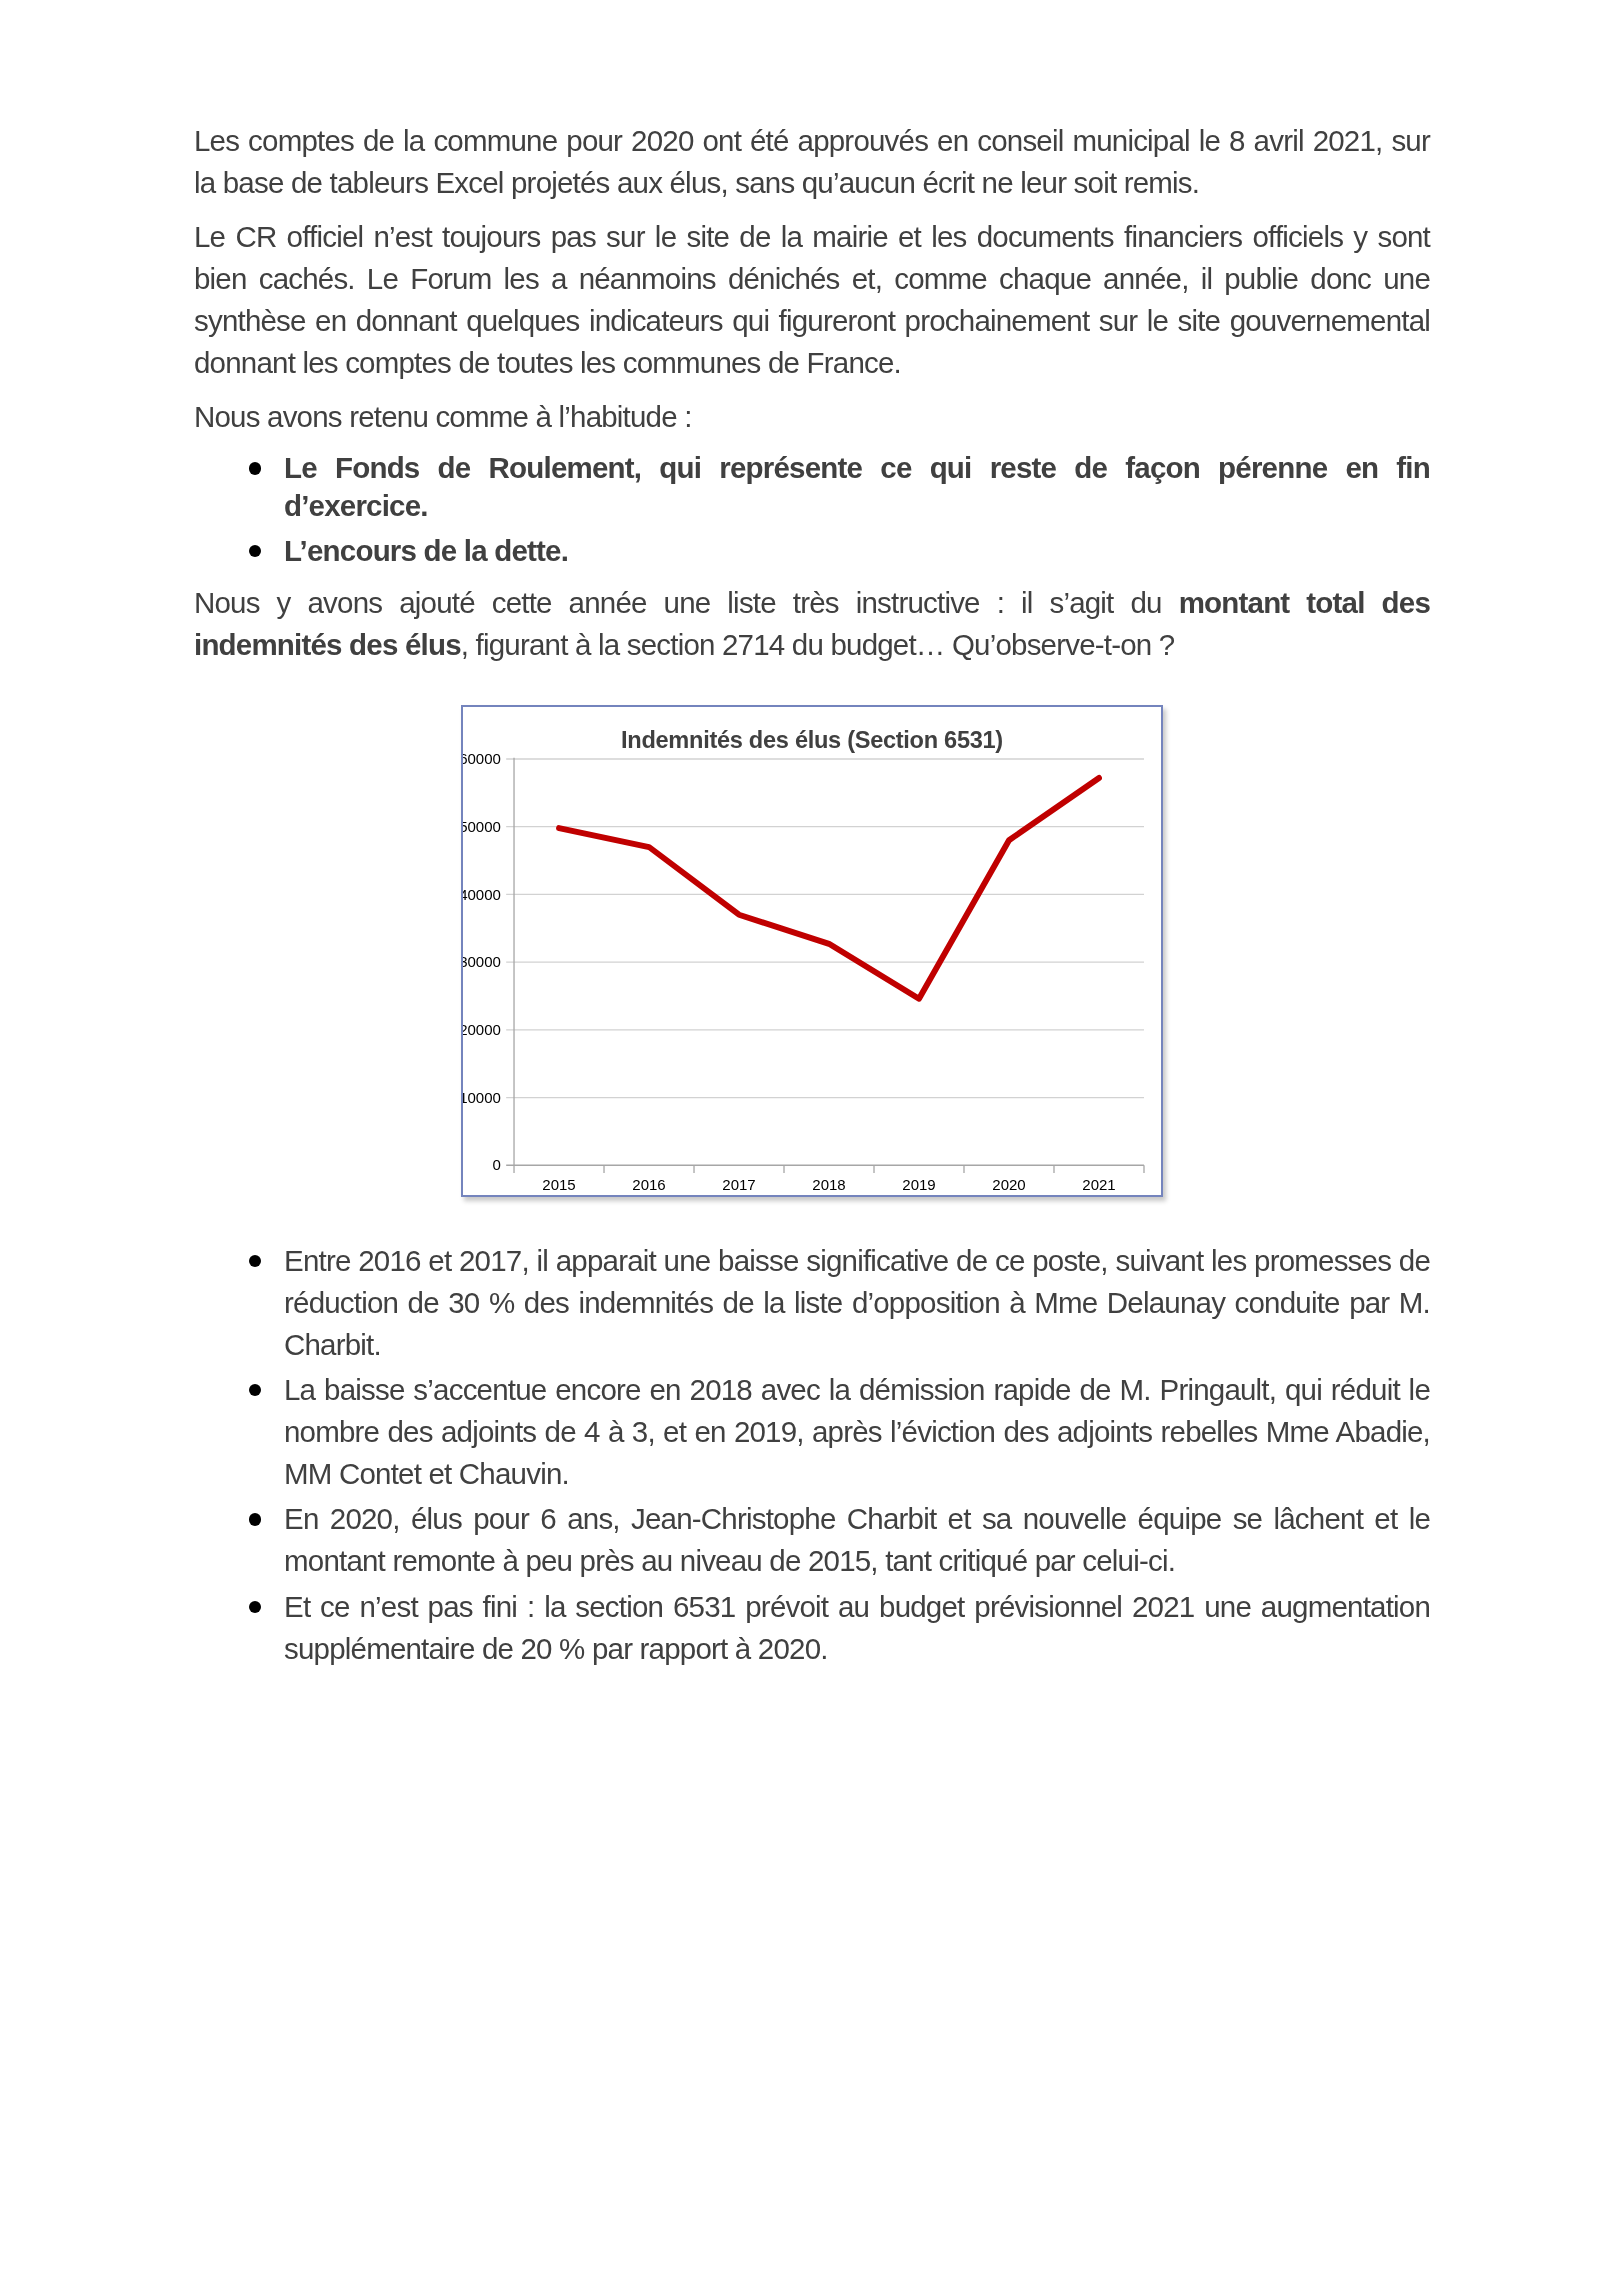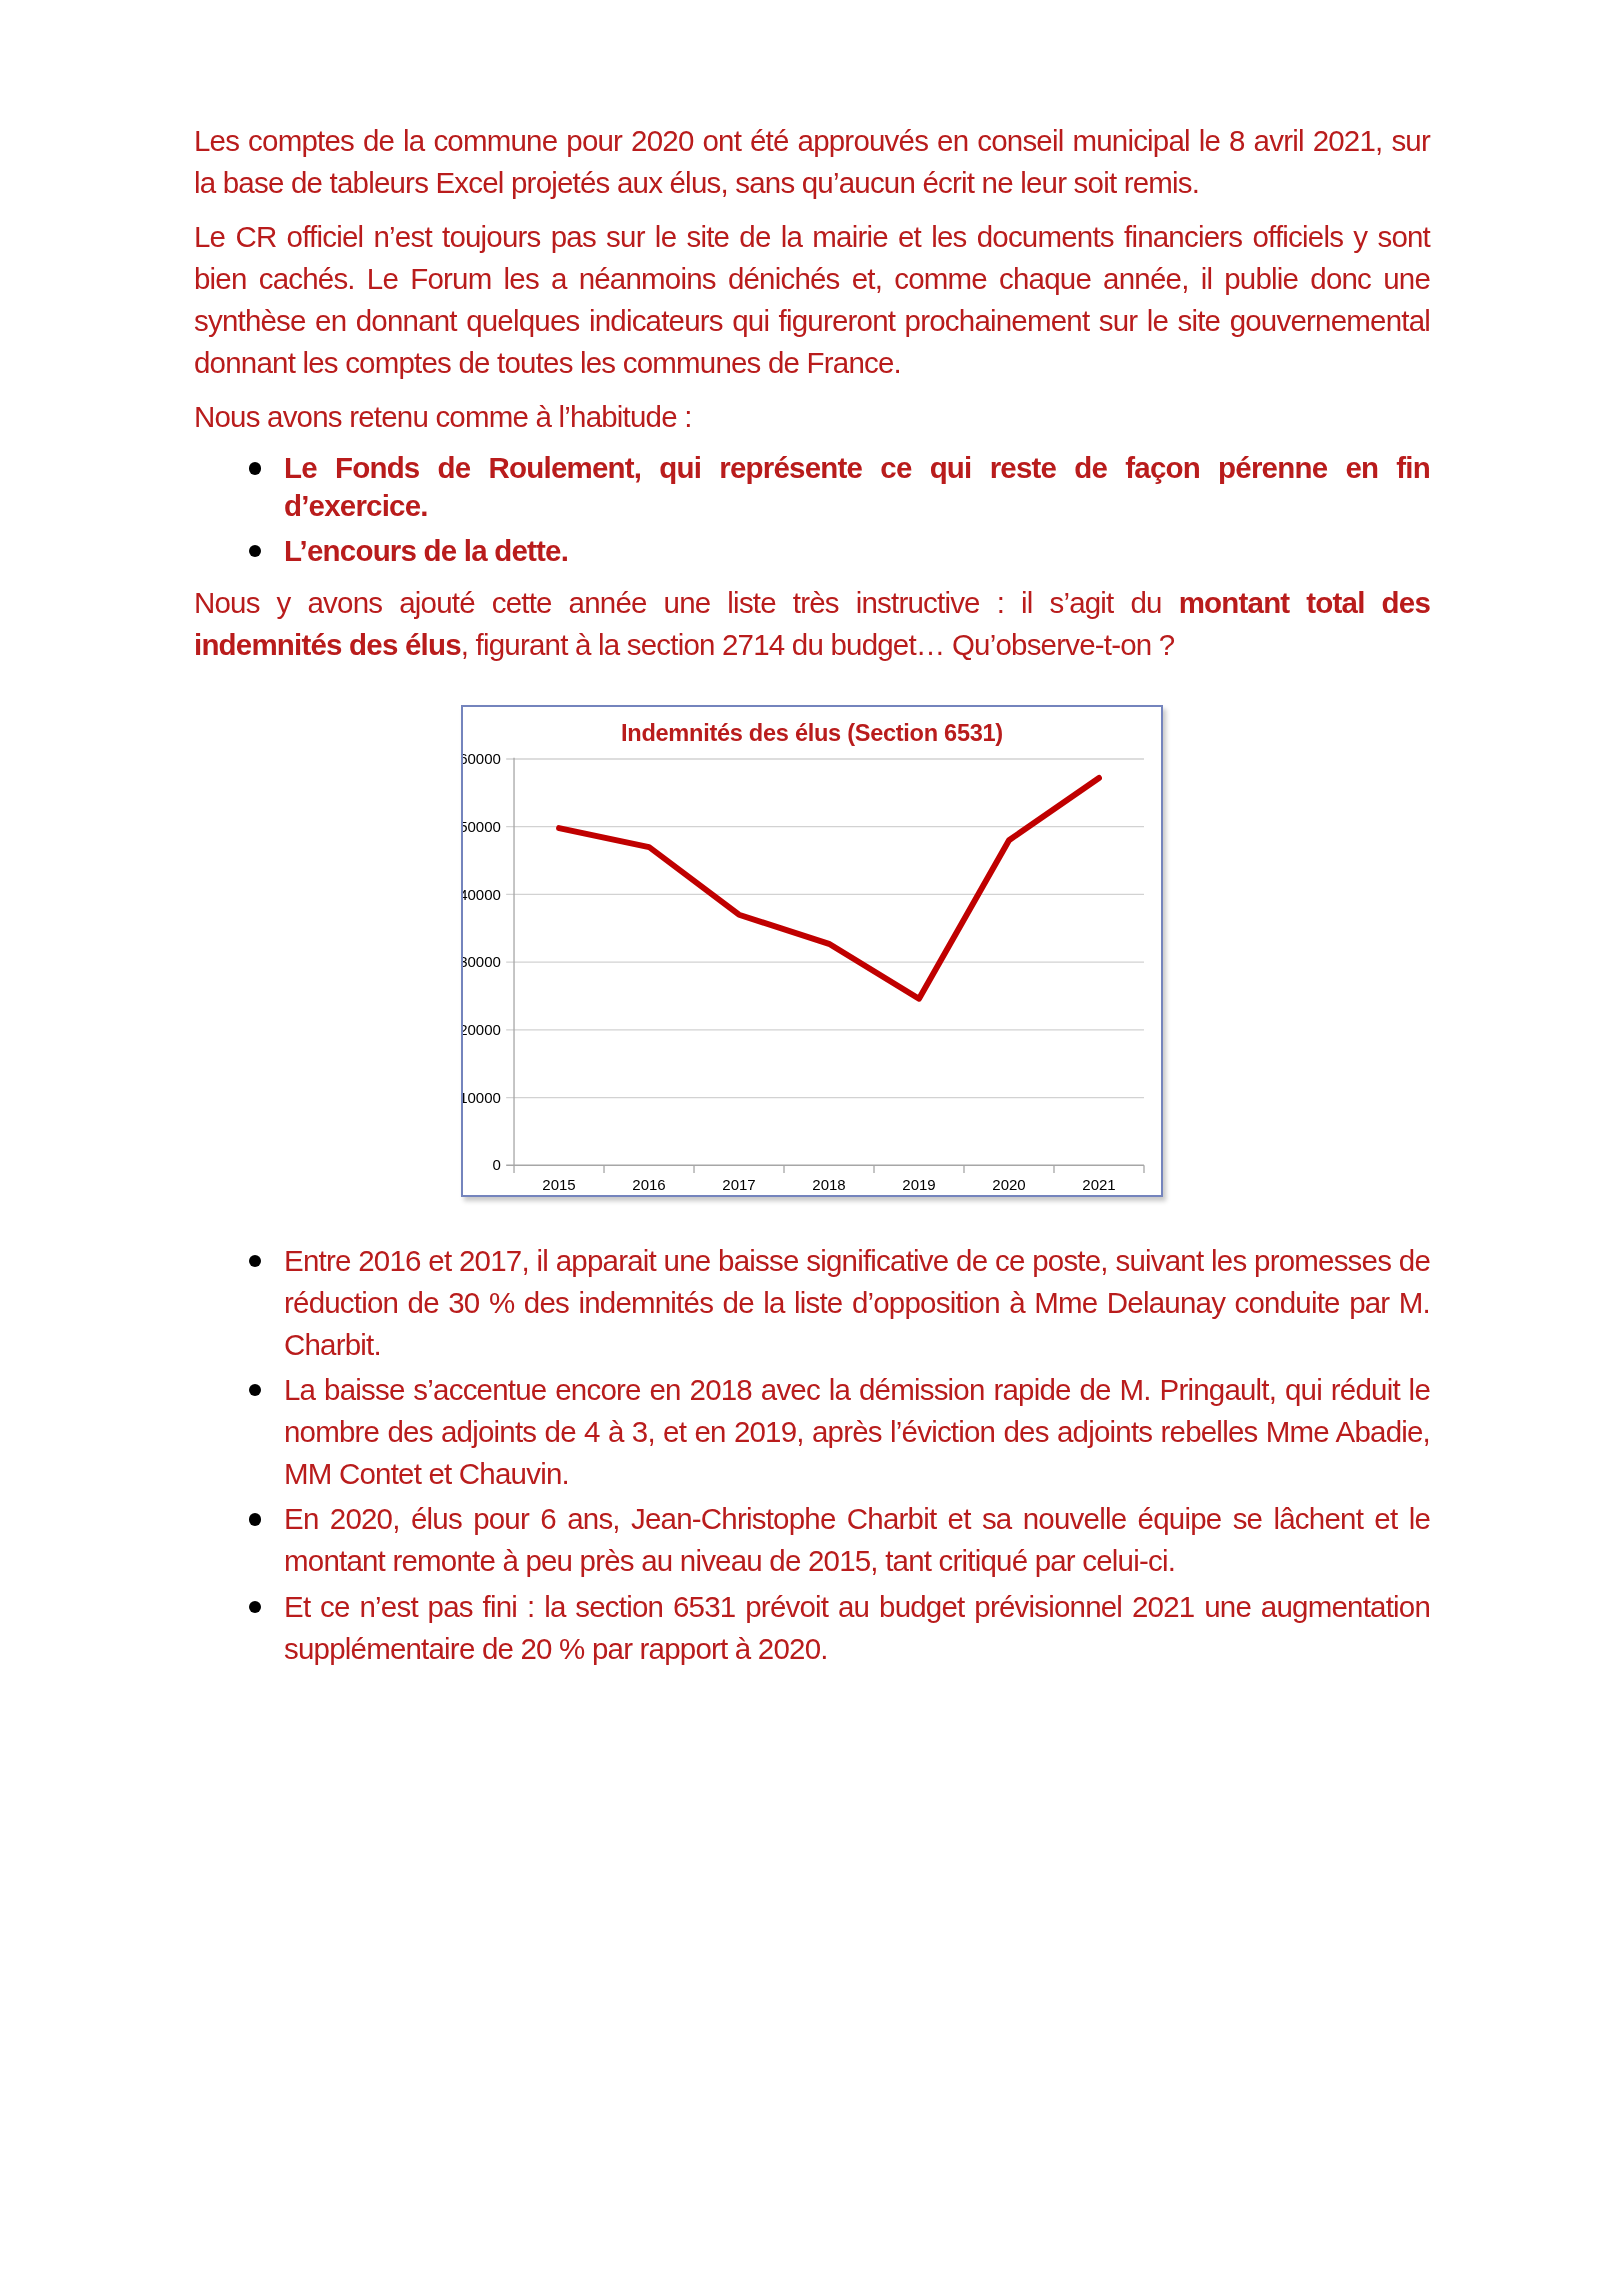--- a/index.html
+++ b/index.html
@@ -5,21 +5,21 @@
   html,body{margin:0;padding:0;background:#888;}
   .page{
     position:relative;
     width:1623px;height:2295px;
     background:#ffffff;
     box-sizing:border-box;
     padding:120px 193px 0 194px;
     font-family:"Liberation Sans",sans-serif;
     font-size:29.5px;
     letter-spacing:-0.8px;
-    color:#b91c1c;
+    color:#404040;
     overflow:hidden;
   }
   p.para{
     margin:0 0 11.8px 0;
     line-height:42px;
     text-align:justify;
   }
   .chart-intro{margin-top:29.5px;}
   ul.bullets{
     margin:3.9px 0 11.8px 0;
@@ -49,21 +49,21 @@
     position:relative;
     width:698px;height:488px;
     margin:39px auto 0 auto;
     border:2.6px solid #7484BD;
     background:#fff;
     box-shadow:2.6px 3.9px 4.6px rgba(0,0,0,0.22);
     letter-spacing:0;
   }
   .chart-title{
     position:absolute;
-    top:13px;left:0;right:0;
+    top:20px;left:0;right:0;
     text-align:center;
     font-size:23.6px;
     font-weight:bold;
     letter-spacing:-0.3px;
   }
   .chart-svg{position:absolute;top:0;left:0;}
   .chart-svg text{
     font-family:"Liberation Sans",sans-serif;
     font-size:23px;
     fill:#000;

